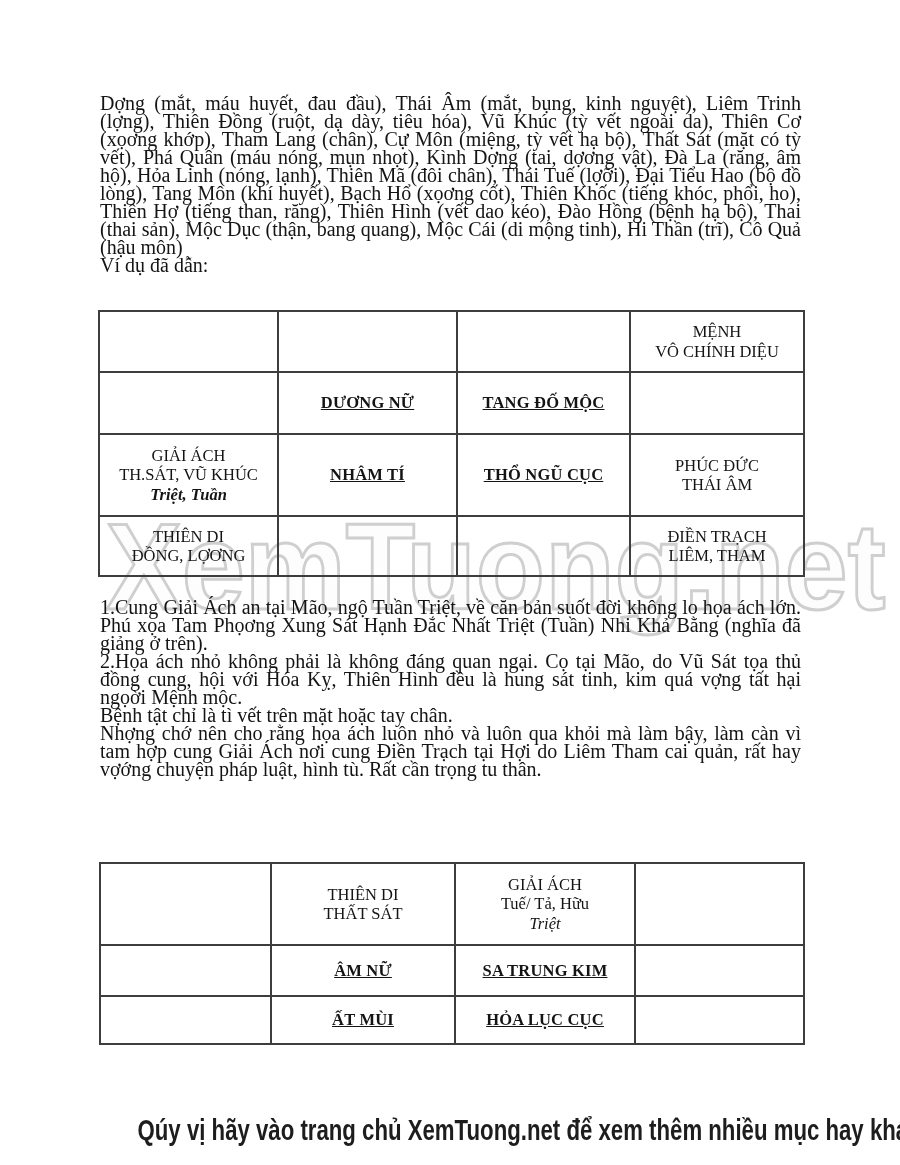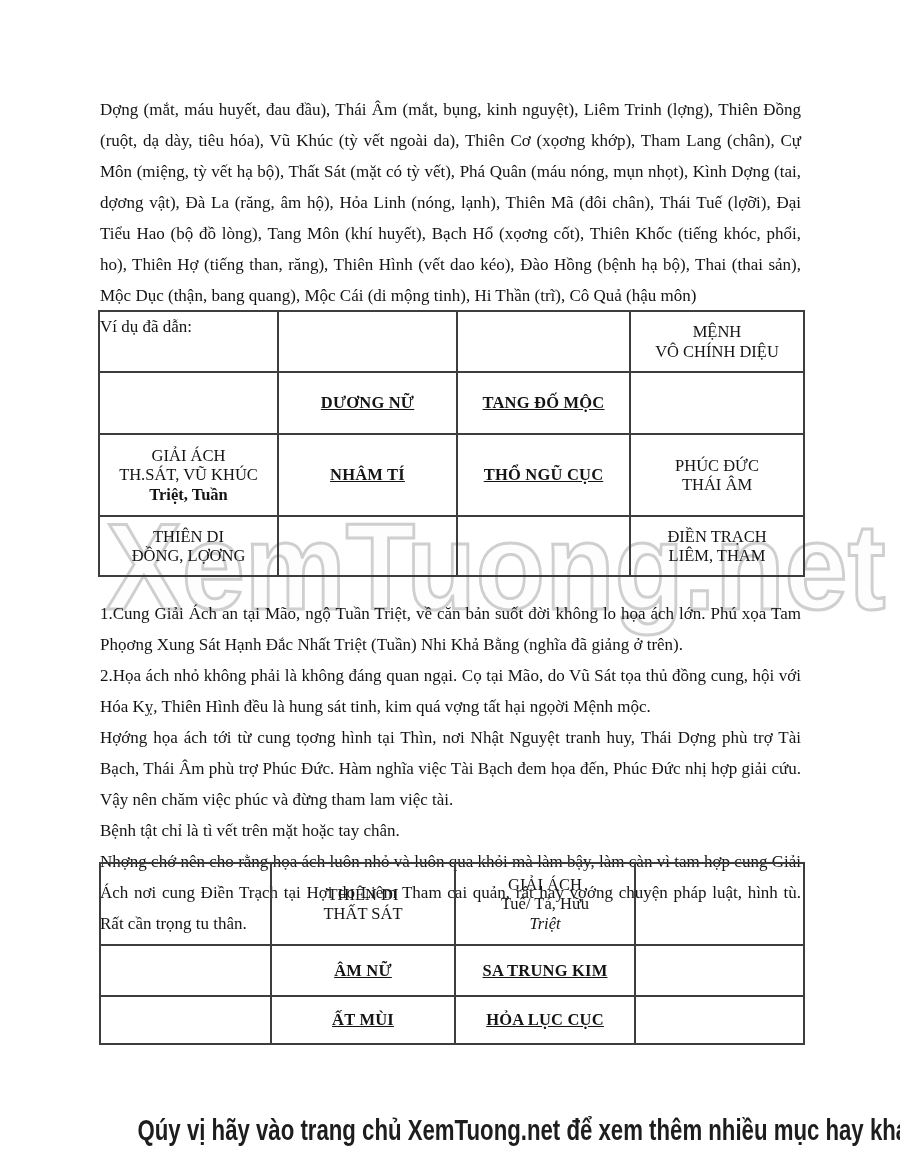--- a/index.html
+++ b/index.html
@@ -10,36 +10,36 @@
   
   .watermark{position:absolute;left:106px;top:506px;z-index:0;
              font-family:"Liberation Sans",sans-serif;font-weight:700;
              font-size:122px;line-height:1;white-space:nowrap;
              color:#fdfdfd;-webkit-text-stroke:3px #cfcfcf;
              transform:scaleX(0.93);transform-origin:left top;}
 
   .abs{position:absolute;z-index:1;}
 
   
-  .textblock{left:100px;width:701px;font-size:17px;line-height:31px;}
+  .textblock{left:100px;width:701px;font-size:20px;line-height:18px;}
   .textblock p{margin:0;text-align:justify;}
   .textblock p.label{text-align:left;}
   .block-intro{top:94px;}
   .block-analysis{top:598px;}
 
   
   table.sheet{border-collapse:collapse;table-layout:fixed;z-index:1;position:absolute;}
   table.sheet td{border:2px solid #3d3d3d;padding:0 4px;text-align:center;
                  vertical-align:middle;font-size:16.5px;line-height:19.5px;
                  background:transparent;overflow:hidden;}
   .t1{left:98px;top:310px;}
   .t2{left:99px;top:862px;}
   .cl{display:block;}
   .b{font-weight:700;letter-spacing:0.2px;text-decoration:underline;}
-  .bi{font-weight:700;}
+  .bi{font-weight:700;font-style:italic;}
   .i{font-style:italic;}
 
   
   .footer{left:0;top:1113px;width:900px;text-align:center;
           font-family:"Liberation Sans",sans-serif;font-weight:700;font-size:30px;
           color:#1d1d1d;white-space:nowrap;}
   .footer .squeeze{display:inline-block;transform:scaleX(0.74);transform-origin:center top;}
 </style>
 </head>
 <body>
@@ -100,21 +100,20 @@
         <span class="cl">ĐIỀN TRẠCH</span>
         <span class="cl">LIÊM, THAM</span>
       </td>
     </tr>
   </tbody>
     </table>
 
   <div class="abs textblock block-analysis">
     <p>1.Cung Giải Ách an tại Mão, ngộ Tuần Triệt, về căn bản suốt đời không lo họa ách lớn. Phú xọa Tam Phọơng Xung Sát Hạnh Đắc Nhất Triệt (Tuần) Nhi Khả Bằng (nghĩa đã giảng ở trên).</p>
     <p>2.Họa ách nhỏ không phải là không đáng quan ngại. Cọ tại Mão, do Vũ Sát tọa thủ đồng cung, hội với Hóa Kỵ, Thiên Hình đều là hung sát tinh, kim quá vợng tất hại ngọời Mệnh mộc.</p>
-    <p>Hợớng họa ách tới từ cung tọơng hình tại Thìn, nơi Nhật Nguyệt tranh huy, Thái Dợng phù trợ Tài Bạch, Thái Âm phù trợ Phúc Đức. Hàm nghĩa việc Tài Bạch đem họa đến, Phúc Đức nhị hợp giải cứu. Vậy nên chăm việc phúc và đừng tham lam việc tài.</p>
     <p>Bệnh tật chỉ là tì vết trên mặt hoặc tay chân.</p>
     <p>Nhợng chớ nên cho rằng họa ách luôn nhỏ và luôn qua khỏi mà làm bậy, làm càn vì tam hợp cung Giải Ách nơi cung Điền Trạch tại Hợi do Liêm Tham cai quản, rất hay vợớng chuyện pháp luật, hình tù. Rất cần trọng tu thân.</p>
   </div>
 
   <table class="sheet t2">
     <colgroup>
       <col style="width:171px">
         <col style="width:184px">
         <col style="width:180px">
         <col style="width:169px">

